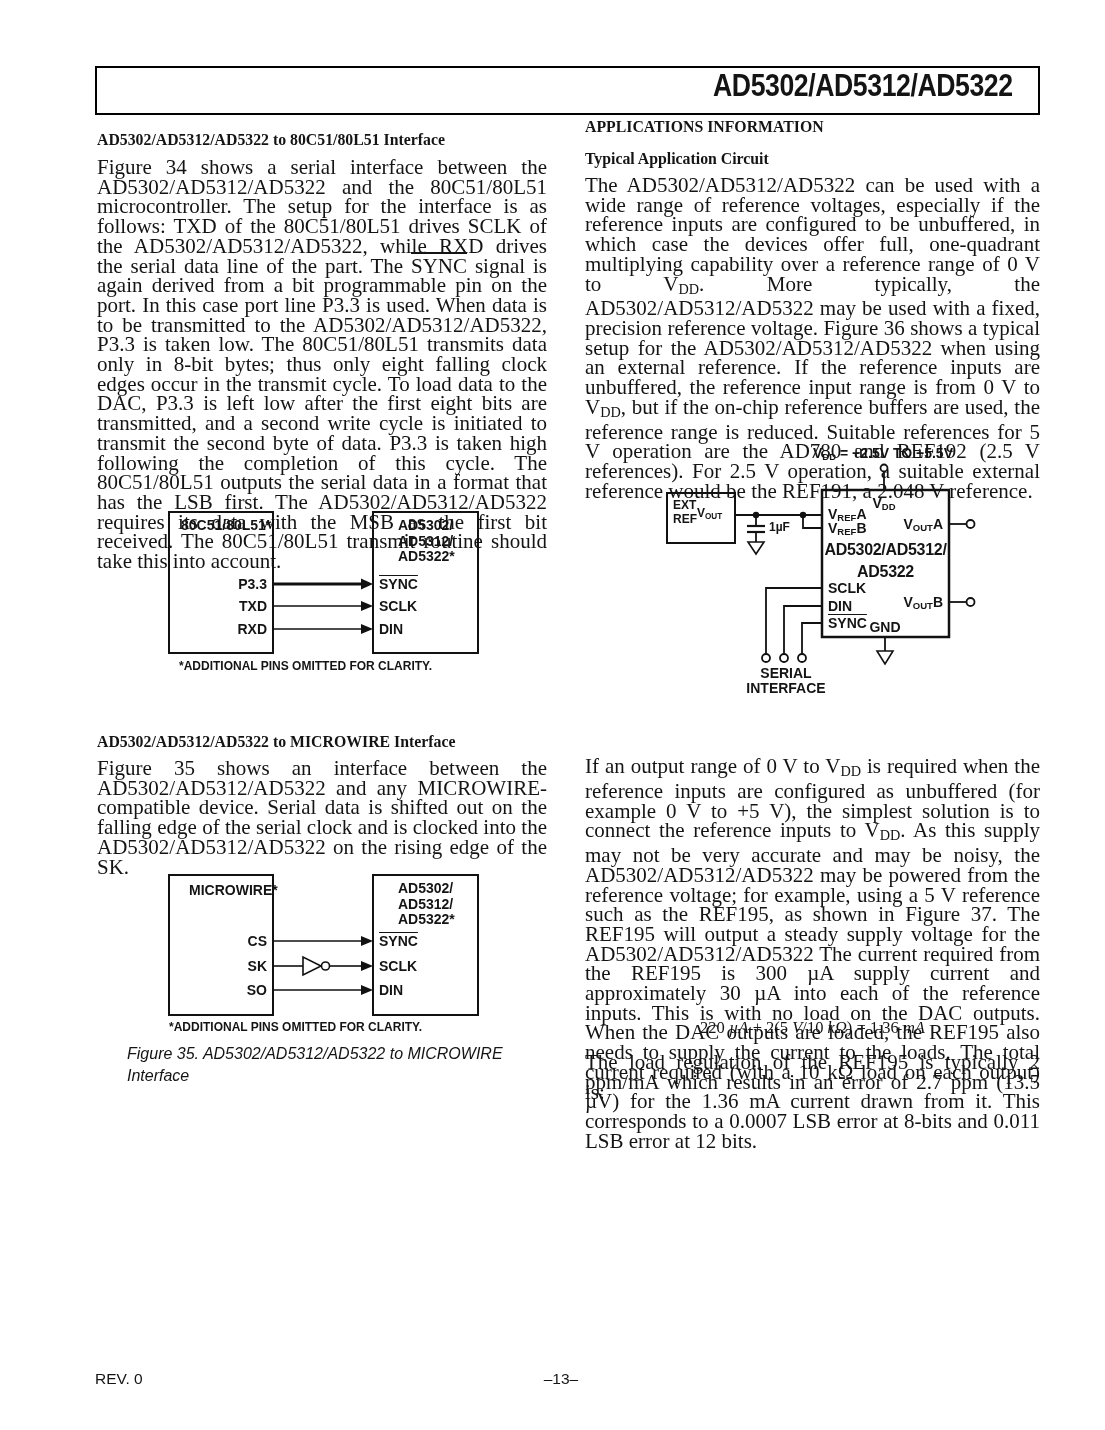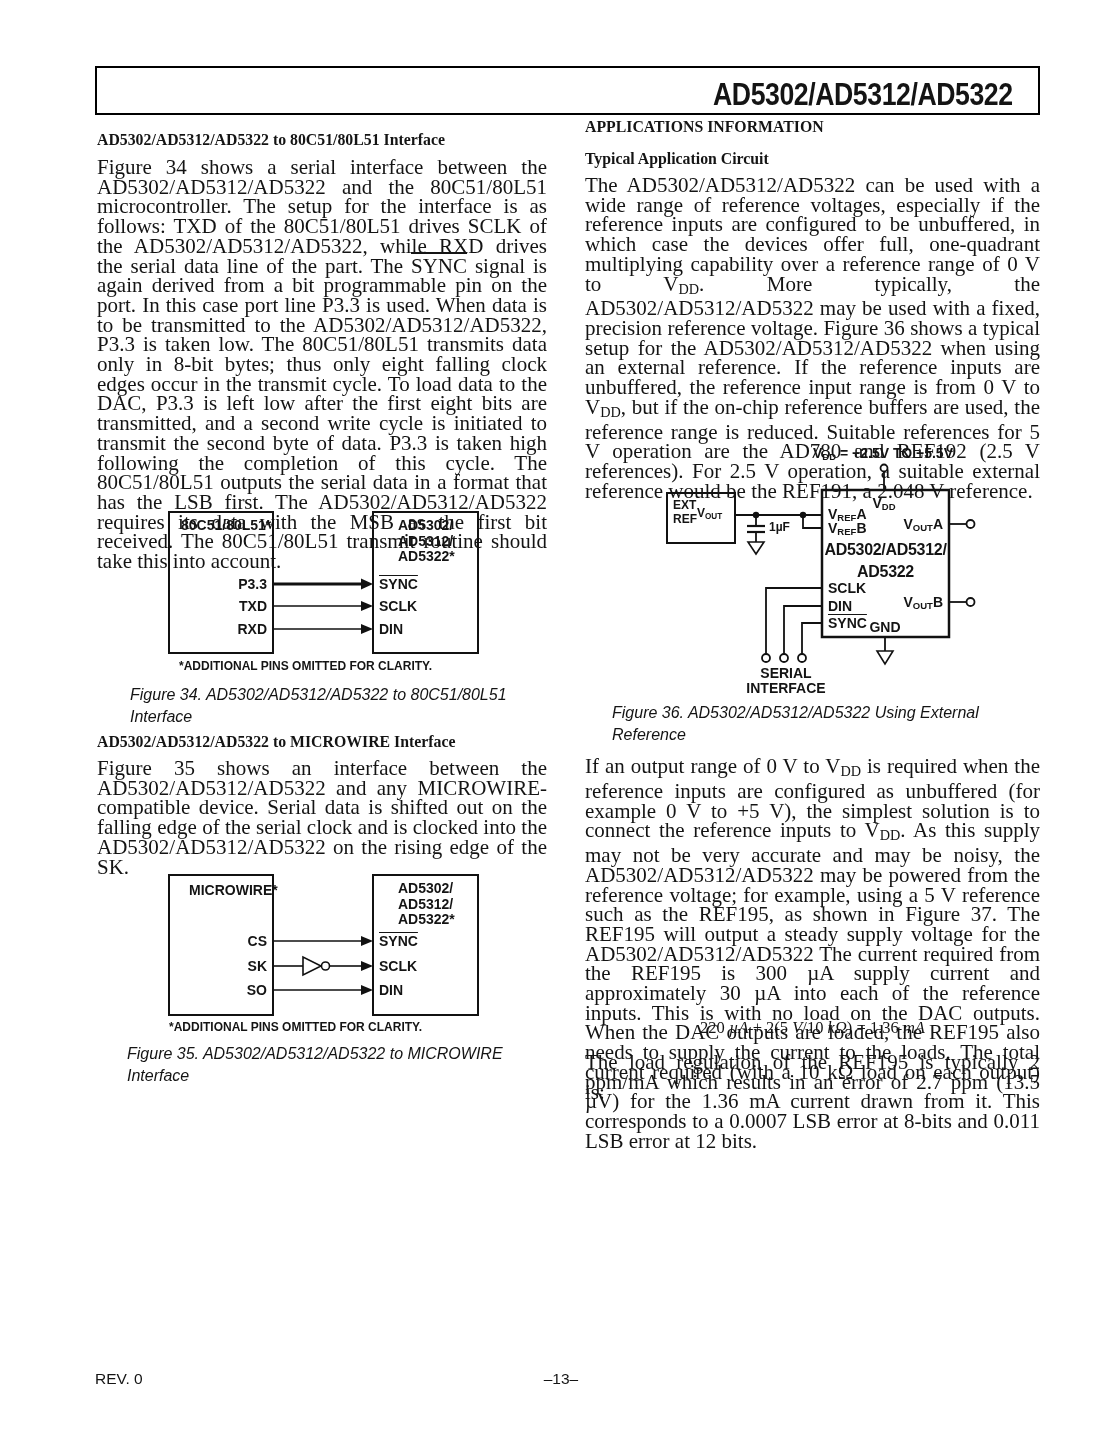--- a/index.html
+++ b/index.html
@@ -7,21 +7,21 @@
     position:relative; width:1105px; height:1430px; margin:0 auto;
     background:#ffffff; color:#141414; overflow:hidden;
     font-family:"Liberation Serif", serif;
   }
   .abs { position:absolute; }
 
   
   .header-box {
     position:absolute; left:95px; top:66px; width:945px; height:49px;
     border:2.5px solid #000; box-sizing:border-box;
-    display:flex; align-items:flex-end; justify-content:flex-end;
+    display:flex; align-items:flex-start; justify-content:flex-end;
   }
   .header-title {
     font-family:"Liberation Sans", sans-serif; font-weight:bold;
     font-size:31px; letter-spacing:-0.5px; padding-right:30px;
     transform:scaleX(0.86); transform-origin:right center; white-space:nowrap;
   }
 
   
   .body-text { font-size:21px; line-height:19.7px; text-align:justify;margin-top:6px; }
   .heading   { font-size:15.8px; font-weight:bold; white-space:nowrap; }
@@ -76,21 +76,20 @@
       <div>AD5322*</div>
     </div>
     <div class="abs dlabel ta-r" style="left:100px; top:78px; width:70px;">P3.3</div>
     <div class="abs dlabel ta-r" style="left:100px; top:100px; width:70px;">TXD</div>
     <div class="abs dlabel ta-r" style="left:100px; top:123px; width:70px;">RXD</div>
     <div class="abs dlabel" style="left:282px; top:78px;"><span class="ov">SYNC</span></div>
     <div class="abs dlabel" style="left:282px; top:100px;">SCLK</div>
     <div class="abs dlabel" style="left:282px; top:123px;">DIN</div>
     <div class="abs dsmall" style="left:82px; top:161px;">*ADDITIONAL PINS OMITTED FOR CLARITY.</div>
   </div>
-  <div class="abs caption" style="left:130px; top:684px; width:420px;">Figure 34. AD5302/AD5312/AD5322 to 80C51/80L51 Interface</div>
 
   <div class="abs heading" style="left:97px; top:733px;">AD5302/AD5312/AD5322 to MICROWIRE Interface</div>
   <div class="abs body-text" style="left:97px; top:753px; width:450px;"><span>Figure 35 shows an interface between the AD5302/AD5312/AD5322 and any MICROWIRE-compatible device. Serial data is shifted out on the falling edge of the serial clock and is clocked into the AD5302/AD5312/AD5322 on the rising edge of the SK.</span></div>
 
   <div class="abs" style="left:97px; top:868px; width:450px; height:172px;">
     <svg width="450" height="172" viewBox="0 0 450 172">
       <rect x="72" y="7" width="104" height="140" fill="none" stroke="#111" stroke-width="2"></rect>
       <rect x="276" y="7" width="105" height="140" fill="none" stroke="#111" stroke-width="2"></rect>
       <line x1="176" y1="73" x2="265" y2="73" stroke="#111" stroke-width="1.6"></line>
       <polygon points="264,68 276,73 264,78" fill="#111"></polygon>
@@ -166,21 +165,20 @@
     <div class="abs dlabel" style="left:243px; top:158px;">DIN</div>
     <div class="abs dlabel" style="left:243px; top:175px;"><span class="ov">SYNC</span></div>
     <div class="abs dlabel ta-r" style="left:290px; top:76px; width:68px;"><span>V</span><span class="sub">OUT</span><span>A</span></div>
     <div class="abs dlabel ta-r" style="left:290px; top:154px; width:68px;"><span>V</span><span class="sub">OUT</span><span>B</span></div>
     <div class="abs dlabel ta-c" style="left:269px; top:179px; width:62px;">GND</div>
     <div class="abs dlabel ta-c" style="left:141px; top:226px; width:120px; line-height:14.5px;">
       <div>SERIAL</div>
       <div>INTERFACE</div>
     </div>
   </div>
-  <div class="abs caption" style="left:612px; top:702px; width:420px;">Figure 36. AD5302/AD5312/AD5322 Using External Reference</div>
 
   <div class="abs body-text" style="left:585px; top:751px; width:455px;"><span>If an output range of 0 V to V</span><span class="sub">DD</span><span> is required when the reference inputs are configured as unbuffered (for example 0 V to +5 V), the simplest solution is to connect the reference inputs to V</span><span class="sub">DD</span><span>. As this supply may not be very accurate and may be noisy, the AD5302/AD5312/AD5322 may be powered from the reference voltage; for example, using a 5 V reference such as the REF195, as shown in Figure 37. The REF195 will output a steady supply voltage for the AD5302/AD5312/AD5322 The current required from the REF195 is 300 µA supply current and approximately 30 µA into each of the reference inputs. This is with no load on the DAC outputs. When the DAC outputs are loaded, the REF195 also needs to supply the current to the loads. The total current required (with a 10 kΩ load on each output) is:</span></div>
   <div class="abs equation" style="left:585px; top:1018px; width:455px;"><span>220 </span><span class="i">µA</span><span> + 2(5 </span><span class="i">V</span><span>/10 </span><span class="i">kΩ</span><span>) = 1.36 </span><span class="i">mA</span></div>
   <div class="abs body-text" style="left:585px; top:1047px; width:455px;"><span>The load regulation of the REF195 is typically 2 ppm/mA which results in an error of 2.7 ppm (13.5 µV) for the 1.36 mA current drawn from it. This corresponds to a 0.0007 LSB error at 8-bits and 0.011 LSB error at 12 bits.</span></div>
 
   <div class="abs footer-text" style="left:95px; top:1370px;">REV. 0</div>
   <div class="abs footer-text ta-c" style="left:511px; top:1370px; width:100px;">–13–</div>
 
 </div>
 

